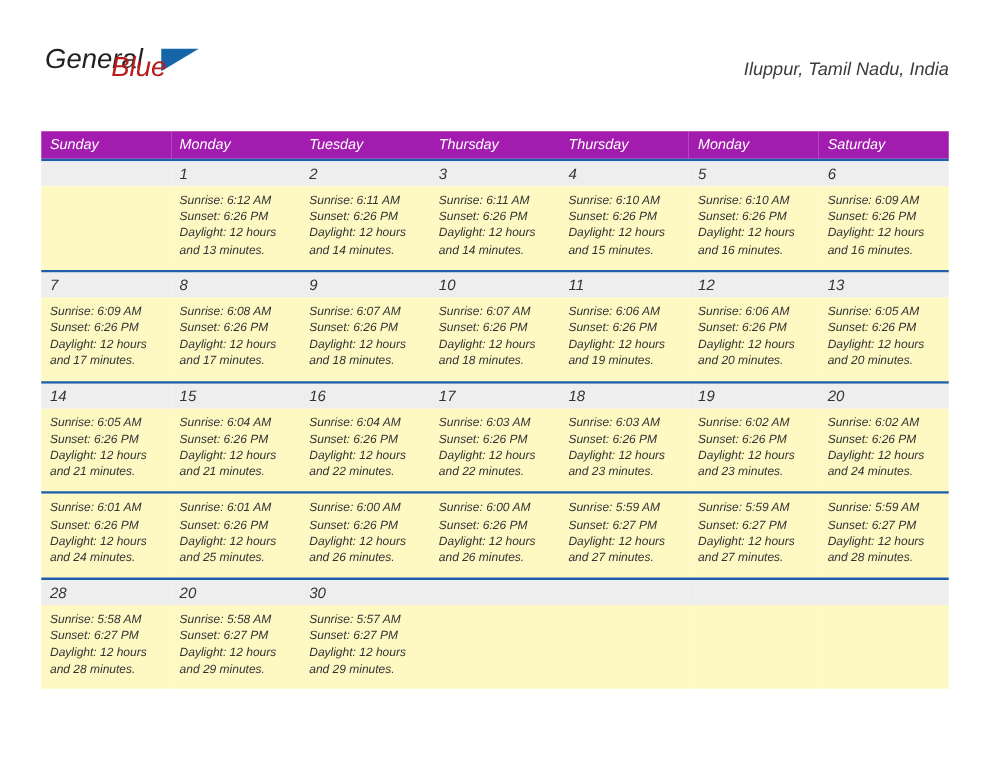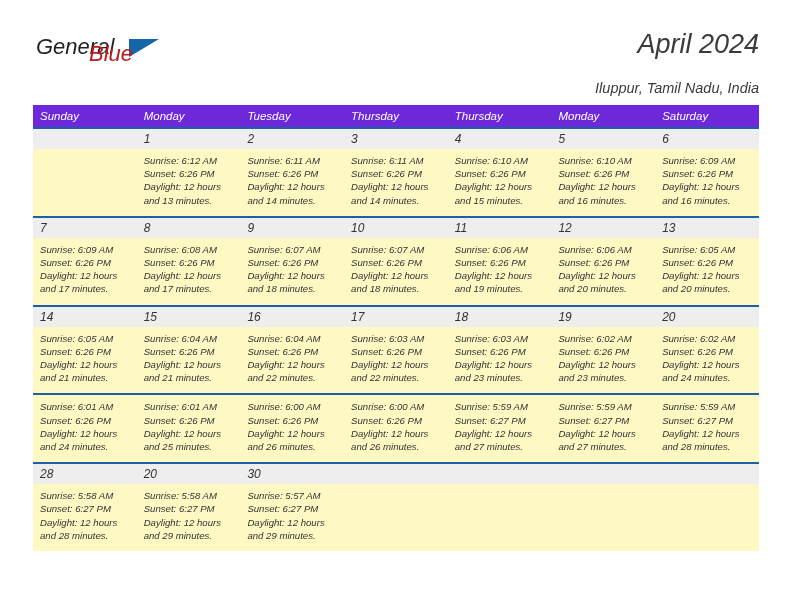--- a/index.html
+++ b/index.html
@@ -93,21 +93,21 @@
   .calendar {
     position: absolute;
     left: 33px;
     top: 105px;
     width: 726px;
     border-collapse: collapse;
     table-layout: fixed;
   }
 
   .calendar th {
-    background: #6d28d9;
+    background: #a21caf;
     color: #ffffff;
     font-size: 11.5px;
     font-weight: normal;
     text-align: left;
     padding: 5px 0 5px 7px;
     height: 18px;
     box-sizing: border-box;
   }
 
   .week-sep td {
@@ -157,21 +157,20 @@
 
   <div class="header">
 
     <div class="brand">
       <span class="brand-general">General</span>
       <span class="brand-triangle"></span>
       <span class="brand-blue">Blue</span>
     </div>
 
     <div class="title-block">
-      <div class="cal-title">April 2024</div>
       <div class="cal-subtitle">Iluppur, Tamil Nadu, India</div>
     </div>
 
   </div>
 
   <table class="calendar">
     <colgroup>
       <col style="width:103.7px">
         <col style="width:103.7px">
         <col style="width:103.7px">

